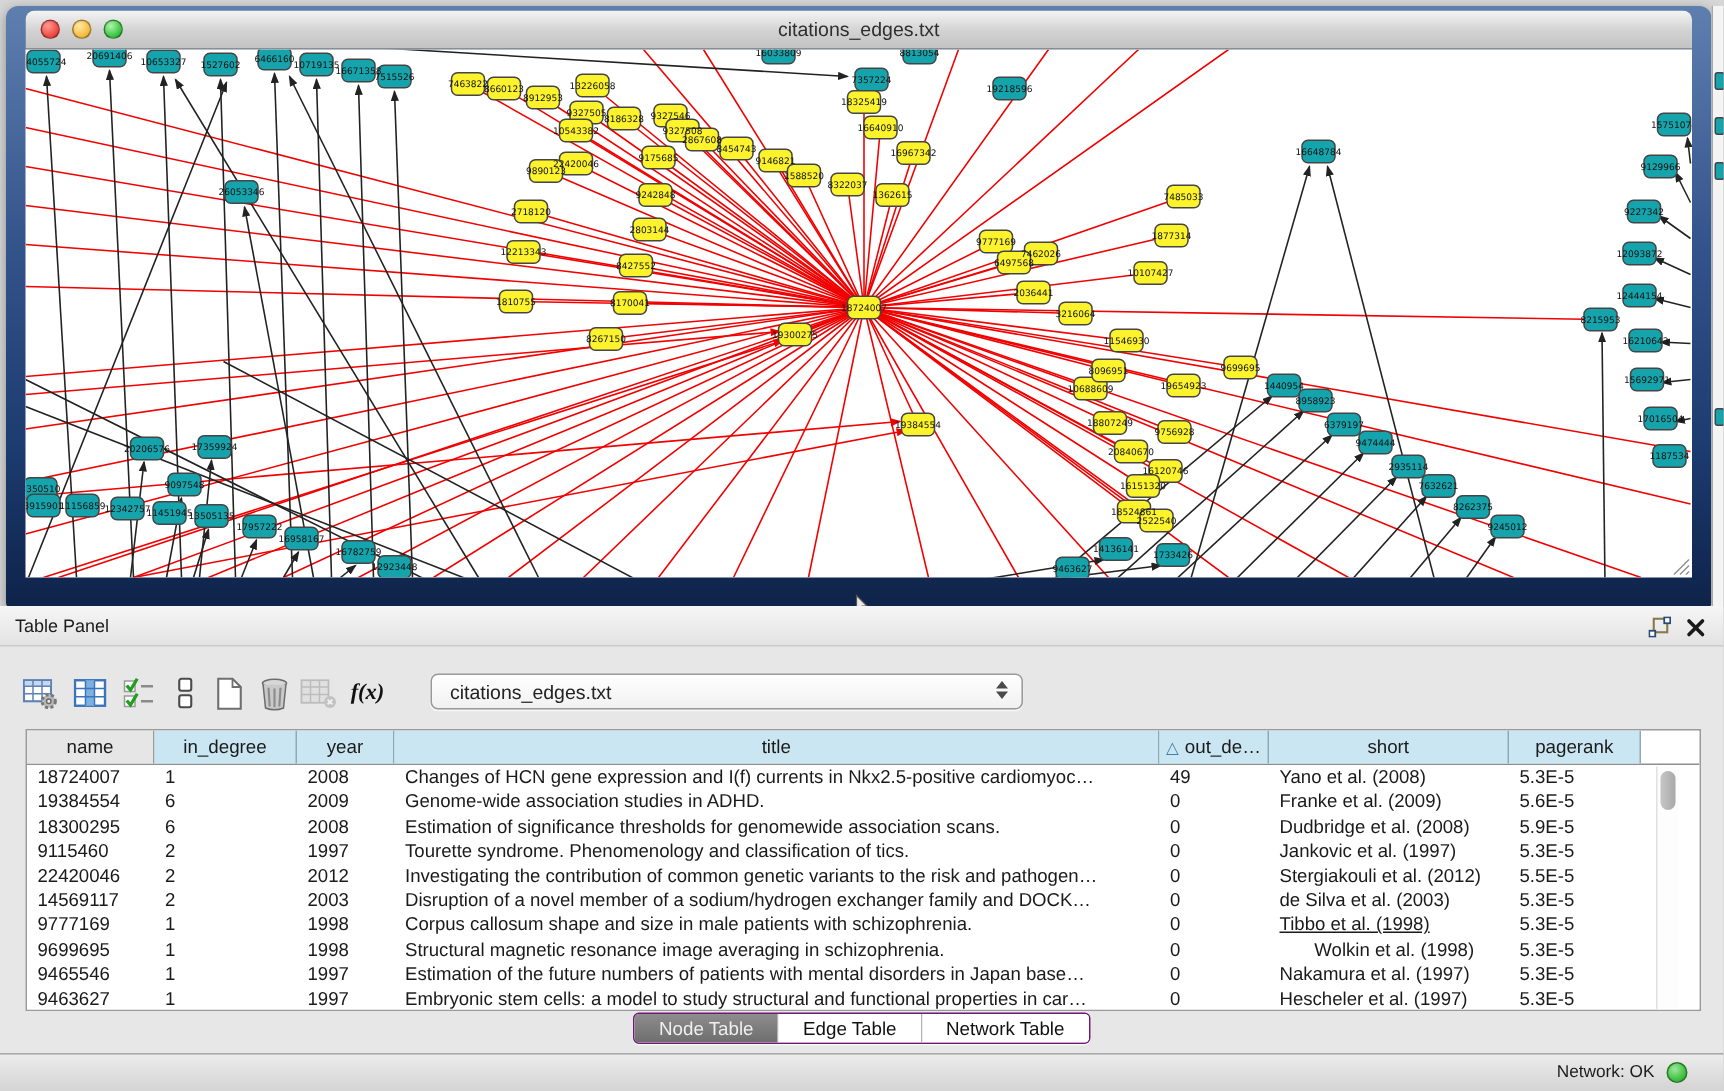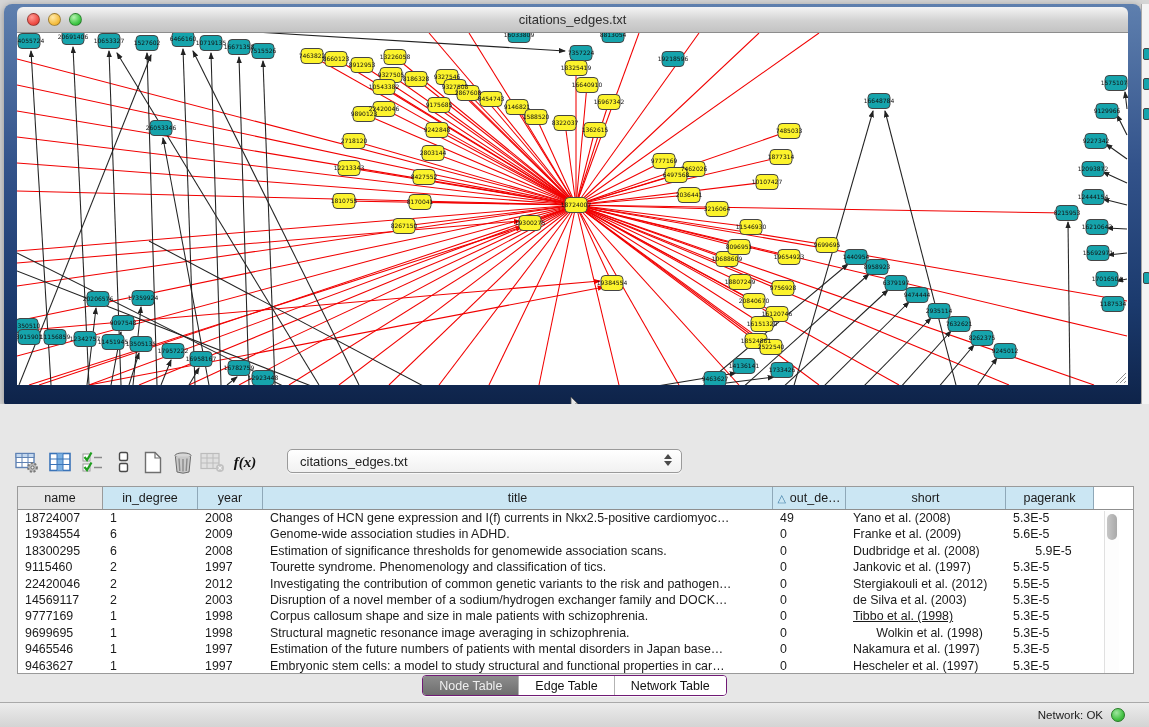--- a/index.html
+++ b/index.html
@@ -458,20 +458,35 @@
   <span class="frag" style="top:74px"></span>
   <span class="frag" style="top:104px"></span>
   <span class="frag" style="top:268px"></span>
 </div>
 
 <svg class="cursor" width="10" height="12">
   <path d="M1 1 L8 8 L5 8 L7 11 L5.5 11.6 L3.8 8.6 L1 10 Z" fill="#e8e8e8" stroke="#555" stroke-width="0.8"></path>
 </svg>
 
 <div class="table-panel">
+  <div class="panel-header">
+    <span>Table Panel</span>
+    <button class="panel-hbtn panel-float">
+      <svg width="15" height="14">
+        <rect x="3.5" y="1.5" width="9" height="9" fill="none" stroke="#8a7a4a" stroke-width="1.4"></rect>
+        <rect x="0.5" y="9.5" width="4" height="4" fill="#fff" stroke="#274a78" stroke-width="1.2"></rect>
+        <rect x="10.5" y="0.5" width="4" height="4" fill="#fff" stroke="#274a78" stroke-width="1.2"></rect>
+      </svg>
+    </button>
+    <button class="panel-hbtn panel-close">
+      <svg width="13" height="13">
+        <path d="M2 2 L11 11 M11 2 L2 11" stroke="#1a1a1a" stroke-width="2.4" stroke-linecap="round"></path>
+      </svg>
+    </button>
+  </div>
 
   <button class="toolbar-btn" style="left:14px">
     <svg width="24" height="21">
       <rect x="1" y="1.5" width="18" height="14" fill="#fff" stroke="#5f82b4" stroke-width="1.4"></rect>
       <rect x="1" y="1.5" width="18" height="4" fill="#c4d8ef" stroke="#5f82b4" stroke-width="1"></rect>
       <path d="M7 2 V15.5 M13 2 V15.5 M1 10.5 H19" stroke="#5f82b4" stroke-width="1"></path>
       <circle cx="17.5" cy="15.5" r="4.4" fill="#b9b9b9" stroke="#787878" stroke-width="2" stroke-dasharray="2 1.7"></circle>
       <circle cx="17.5" cy="15.5" r="1.5" fill="#efefef" stroke="#6a6a6a"></circle>
     </svg>
   </button>
@@ -574,21 +589,21 @@
           <div class="td" style="width: 160px;">Franke et al. (2009)</div>
           <div class="td" style="width: 88px;">5.6E-5</div>
         </div>
         <div class="tr">
           <div class="td" style="width: 85px;">18300295</div>
           <div class="td" style="width: 95px;">6</div>
           <div class="td" style="width: 65px;">2008</div>
           <div class="td" style="width: 510px;">Estimation of significance thresholds for genomewide association scans.</div>
           <div class="td" style="width: 73px;">0</div>
           <div class="td" style="width: 160px;">Dudbridge et al. (2008)</div>
-          <div class="td" style="width: 88px; text-align: center;">5.9E-5</div>
+          <div class="td" style="width: 88px;">5.9E-5</div>
         </div>
         <div class="tr">
           <div class="td" style="width: 85px;">9115460</div>
           <div class="td" style="width: 95px;">2</div>
           <div class="td" style="width: 65px;">1997</div>
           <div class="td" style="width: 510px;">Tourette syndrome. Phenomenology and classification of tics.</div>
           <div class="td" style="width: 73px;">0</div>
           <div class="td" style="width: 160px;">Jankovic et al. (1997)</div>
           <div class="td" style="width: 88px;">5.3E-5</div>
         </div>

